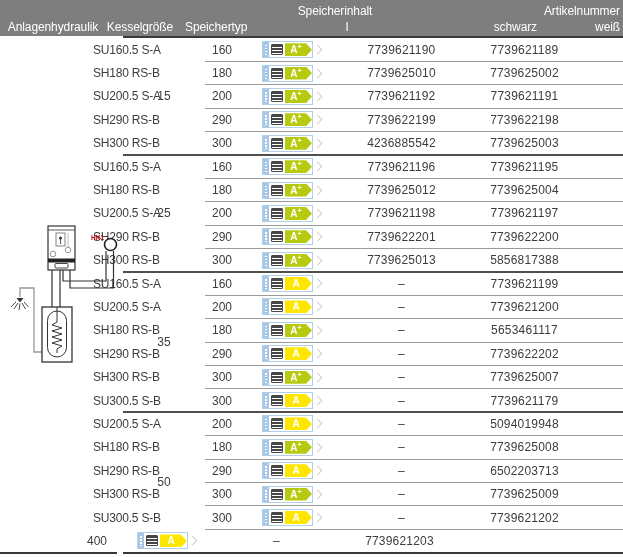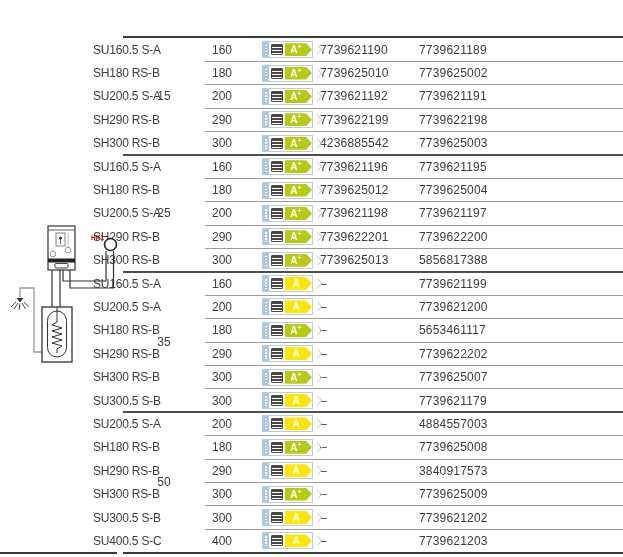--- a/index.html
+++ b/index.html
@@ -19,21 +19,21 @@
   .group { position:relative; }
   .group.sep::before { content:""; position:absolute; top:-1px; left:123px; right:0; height:2px; background:#4f4f4f; }
   .kessel { position:absolute; left:123px; width:82px; top:0; bottom:0;
             display:flex; align-items:center; justify-content:center; font-size:12px; }
   .row { position:relative; height:23.4px; display:flex; align-items:center;
          padding-left:87px; font-size:12px; }
   .row + .row::before { content:""; position:absolute; left:205px; right:0; top:-0.5px; height:1px; background:#9b9b9b; }
   .c-typ    { width:125px; padding-left:6px; letter-spacing:-0.2px; }
   .c-inhalt { width:50px; text-align:left; }
   .c-energy { width:58px; display:flex; align-items:center; }
-  .c-num    { text-align:left; letter-spacing:0.2px; }
+  .c-num    { text-align:center; letter-spacing:0.2px;margin-left:32px; }
   .c-schwarz{ width:99px; }
   .c-weiss  { width:83px; padding-right:0; }
 
   
   .elabel { display:flex; align-items:stretch; height:17px; background:#fff;
             border:1px solid #b3cfe8; }
   .estrip { width:6px; background:var(--strip-blue,#a6c7e6); position:relative; }
   .estrip::after { content:""; position:absolute; left:2px; top:3px; width:1.5px; height:10px;
             background:repeating-linear-gradient(to bottom,#fff 0 1.5px,transparent 1.5px 3px); }
   .eicon { width:16px; display:flex; align-items:center; justify-content:center; background:#fff; }
@@ -54,20 +54,30 @@
   .bline.right { left:123px; width:500px; }
 
   
   .diagram { position:absolute; left:0; top:215px; }
 </style>
 </head>
 <body>
 
 <div class="screen">
 
+  <div class="header">
+    <span class="h hc" style="left:335px; top:4px;">Speicherinhalt</span>
+    <span class="h" style="right:3px; top:4px;">Artikelnummer</span>
+    <span class="h hc" style="left:53px; top:20px;">Anlagenhydraulik</span>
+    <span class="h hc" style="left:140px; top:20px;">Kesselgröße</span>
+    <span class="h" style="left:185px; top:20px;">Speichertyp</span>
+    <span class="h hc" style="left:347px; top:20px;">l</span>
+    <span class="h" style="right:86px; top:20px;">schwarz</span>
+    <span class="h" style="right:3px; top:20px;">weiß</span>
+  </div>
   <div class="header-underline"></div>
 
   <div class="tbody">
       <div class="group">
         <div class="kessel">15</div>
         <div class="row">
           <span class="c-typ">SU160.5 S-A</span>
           <span class="c-inhalt">160</span>
           <span class="c-energy">
             <span class="elabel">
@@ -304,21 +314,21 @@
           <span class="c-inhalt">200</span>
           <span class="c-energy">
             <span class="elabel">
               <span class="estrip"></span>
               <span class="eicon"></span>
               <span class="earrow a">A</span>
             </span>
             <span class="echev"></span>
           </span>
           <span class="c-num c-schwarz">–</span>
-          <span class="c-num c-weiss">4884557003</span>
+          <span class="c-num c-weiss">5094019948</span>
         </div>
         <div class="row">
           <span class="c-typ">SH180 RS-B</span>
           <span class="c-inhalt">180</span>
           <span class="c-energy">
             <span class="elabel">
               <span class="estrip"></span>
               <span class="eicon"></span>
               <span class="earrow aplus">A<sup>+</sup></span>
             </span>
@@ -332,21 +342,21 @@
           <span class="c-inhalt">290</span>
           <span class="c-energy">
             <span class="elabel">
               <span class="estrip"></span>
               <span class="eicon"></span>
               <span class="earrow a">A</span>
             </span>
             <span class="echev"></span>
           </span>
           <span class="c-num c-schwarz">–</span>
-          <span class="c-num c-weiss">3840917573</span>
+          <span class="c-num c-weiss">6502203713</span>
         </div>
         <div class="row">
           <span class="c-typ">SH300 RS-B</span>
           <span class="c-inhalt">300</span>
           <span class="c-energy">
             <span class="elabel">
               <span class="estrip"></span>
               <span class="eicon"></span>
               <span class="earrow aplus">A<sup>+</sup></span>
             </span>
@@ -363,21 +373,20 @@
               <span class="estrip"></span>
               <span class="eicon"></span>
               <span class="earrow a">A</span>
             </span>
             <span class="echev"></span>
           </span>
           <span class="c-num c-schwarz">–</span>
           <span class="c-num c-weiss">7739621202</span>
         </div>
         <div class="row">
-          <span class="c-typ">SU400.5 S-C</span>
           <span class="c-inhalt">400</span>
           <span class="c-energy">
             <span class="elabel">
               <span class="estrip"></span>
               <span class="eicon"></span>
               <span class="earrow a">A</span>
             </span>
             <span class="echev"></span>
           </span>
           <span class="c-num c-schwarz">–</span>

